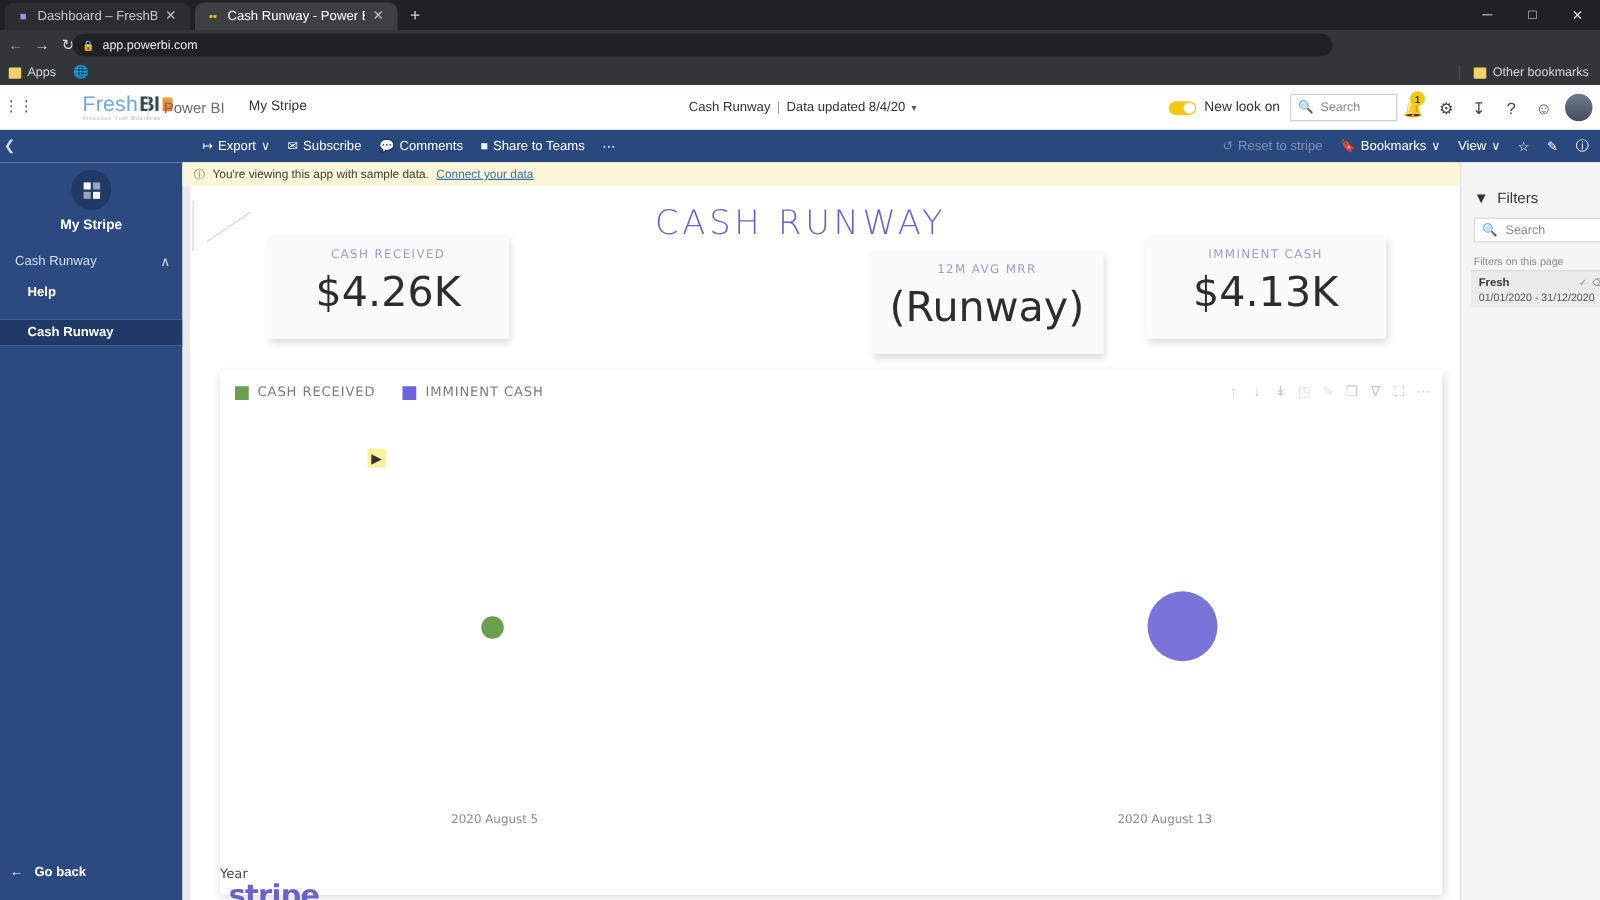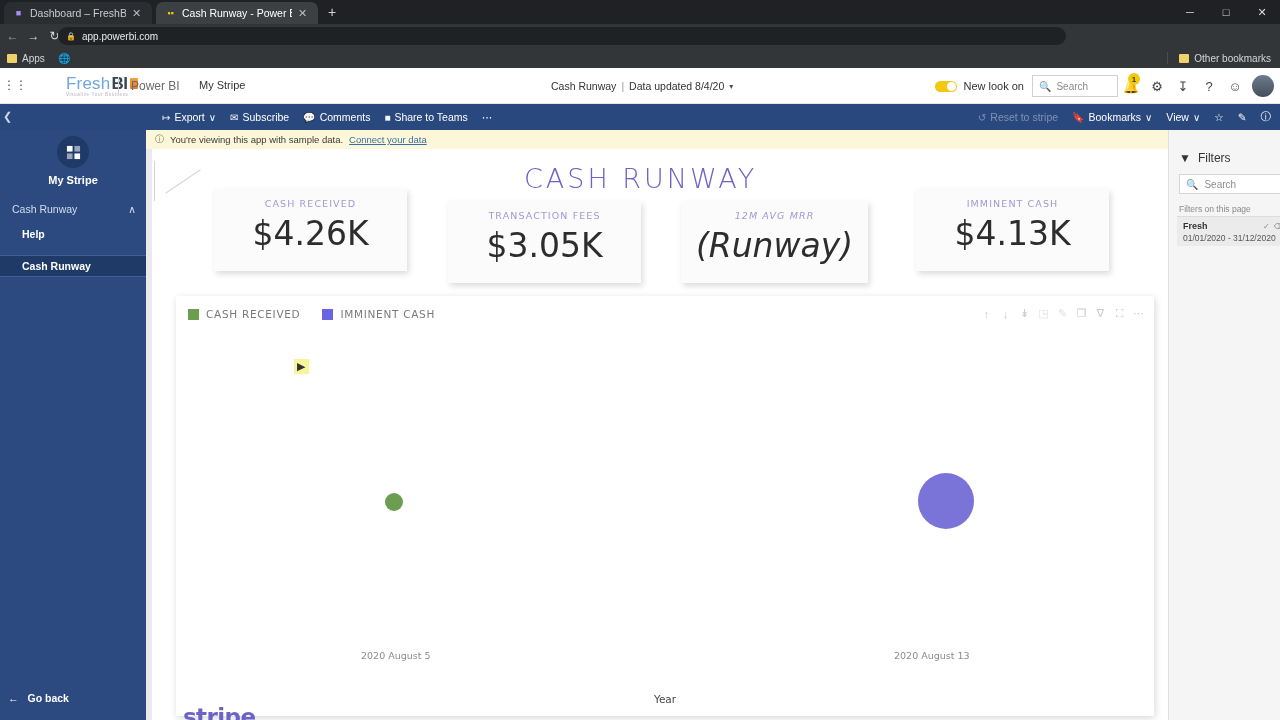--- a/index.html
+++ b/index.html
@@ -117,21 +117,21 @@
   .lg-item { display:flex; align-items:center; gap:7px; font-size:10.5px; letter-spacing:.7px; color:#7a7a7a; font-family:"DejaVu Sans", sans-serif; }
   .lg-sw { width:11px; height:11px; }
   .vis-tools { position:absolute; right:6px; top:8px; display:flex; align-items:center; gap:0; }
   .vt { width:19px; height:19px; display:flex; align-items:center; justify-content:center; color:#c9c9c9; font-size:11px; }
   .vt.faded { color:#e2e2e2; }
   .plot { position:absolute; left:0; top:34px; width:978px; height:348px; }
   .bubble { position:absolute; border-radius:50%; }
   .cursor-hi { position:absolute; width:15px; height:15px; background:#f5f07a; opacity:.75; }
   .cursor-arrow { position:absolute; color:#333; font-size:11px; }
   .xtick { position:absolute; font-size:9.5px; color:#8c8c8c; font-family:"DejaVu Sans", sans-serif; }
-  .xaxis-title { position:absolute; left:0; top:397px; width:978px; text-align:center; font-size:10.5px; color:#4a4a4a; font-family:"DejaVu Sans", sans-serif; }
+  .xaxis-title { position:absolute; left:0; top:397px; width:978px; text-align:left; font-size:10.5px; color:#4a4a4a; font-family:"DejaVu Sans", sans-serif; }
   .stripe-logo { position:absolute; left:31px; top:555px; font-size:23px; font-weight:800; color:#6c63c7; letter-spacing:-.6px; font-family:"DejaVu Sans", sans-serif; }
   .swoosh { position:absolute; left:820px; top:465px; width:340px; height:150px; border-radius:50%; border:6px solid #8d86d6; border-color:transparent transparent #8d86d6 transparent; transform:rotate(-18deg); }
   .swoosh2 { position:absolute; left:880px; top:482px; width:340px; height:150px; border-radius:50%; border:4px solid #b9b4e8; border-color:transparent transparent #b9b4e8 transparent; transform:rotate(-20deg); }
 
   
   .filters { position:absolute; left:1168px; top:130px; width:112px; height:590px; background:#f5f5f5; border-left:1px solid #e0e0e0; }
   .fl-head { position:absolute; left:10px; top:21px; display:flex; align-items:center; gap:7px; font-size:12px; color:#333; }
   .fl-search { position:absolute; left:10px; top:44px; width:112px; height:20px; background:#ffffff; border:1px solid #d6d6d6; display:flex; align-items:center; gap:6px; padding-left:6px; font-size:10px; color:#8c8c8c; }
   .fl-sub { position:absolute; left:10px; top:74px; font-size:8.5px; color:#8a8a8a; }
   .fl-card { position:absolute; left:8px; top:86px; width:112px; height:30px; background:#ebebeb; border-top:1px solid #dcdcdc; }
@@ -331,26 +331,22 @@
       <div class="deco-line" style="left:10px;top:32px;width:42px;height:1px;transform:rotate(-34deg);"></div>
       <div class="deco-line" style="left:2px;top:12px;width:1px;height:40px;"></div>
 
       <div class="report-title">CASH RUNWAY</div>
 
       <div class="kpi" style="left:62px;top:40px;width:193px;height:82px;padding-top:9px;">
         <div class="kpi-label">CASH RECEIVED</div>
         <div class="kpi-value" style="margin-top:6px;">$4.26K</div>
       </div>
 
-      <div class="kpi" style="left:296px;top:52px;width:193px;height:82px;padding-top:9px;">
-        <div class="kpi-label">TRANSACTION FEES</div>
-        <div class="kpi-value" style="margin-top:6px;">$3.05K</div>
-      </div>
-
-      <div class="kpi" style="left:529px;top:52px;width:187px;height:82px;padding-top:9px;font-style:italic;">
+
+      <div class="kpi" style="left:544px;top:52px;width:187px;height:82px;padding-top:9px;">
         <div class="kpi-label">12M AVG MRR</div>
         <div class="kpi-value" style="margin-top:6px;">(Runway)</div>
       </div>
 
       <div class="kpi" style="left:764px;top:40px;width:193px;height:82px;padding-top:9px;">
         <div class="kpi-label">IMMINENT CASH</div>
         <div class="kpi-value" style="margin-top:6px;">$4.13K</div>
       </div>
 
       <div class="chartcard">

